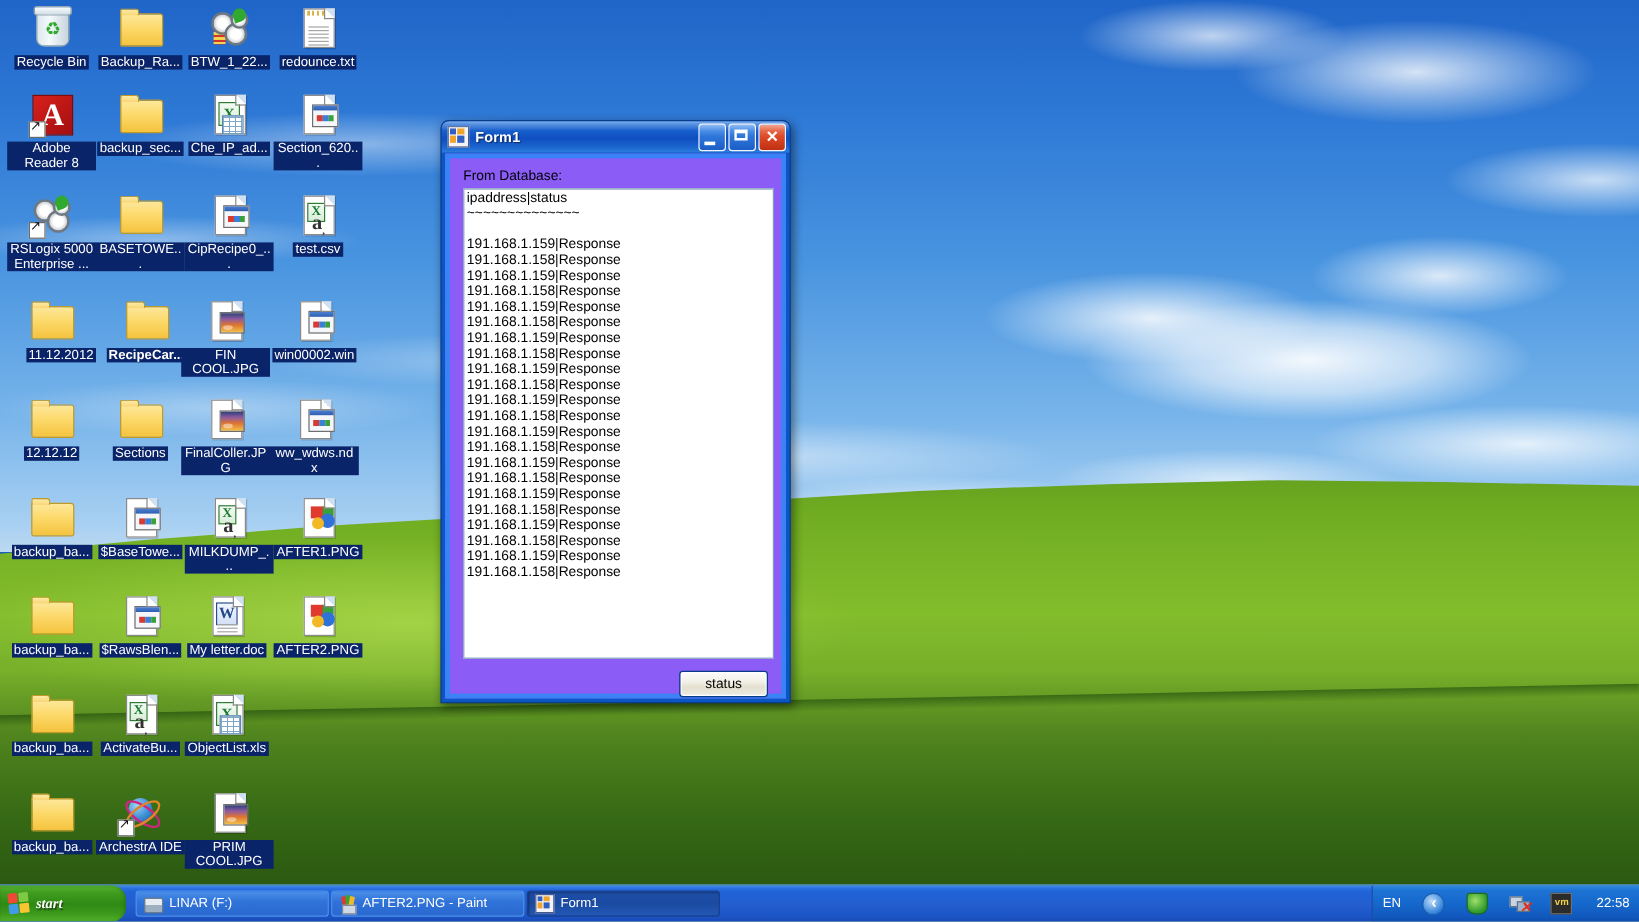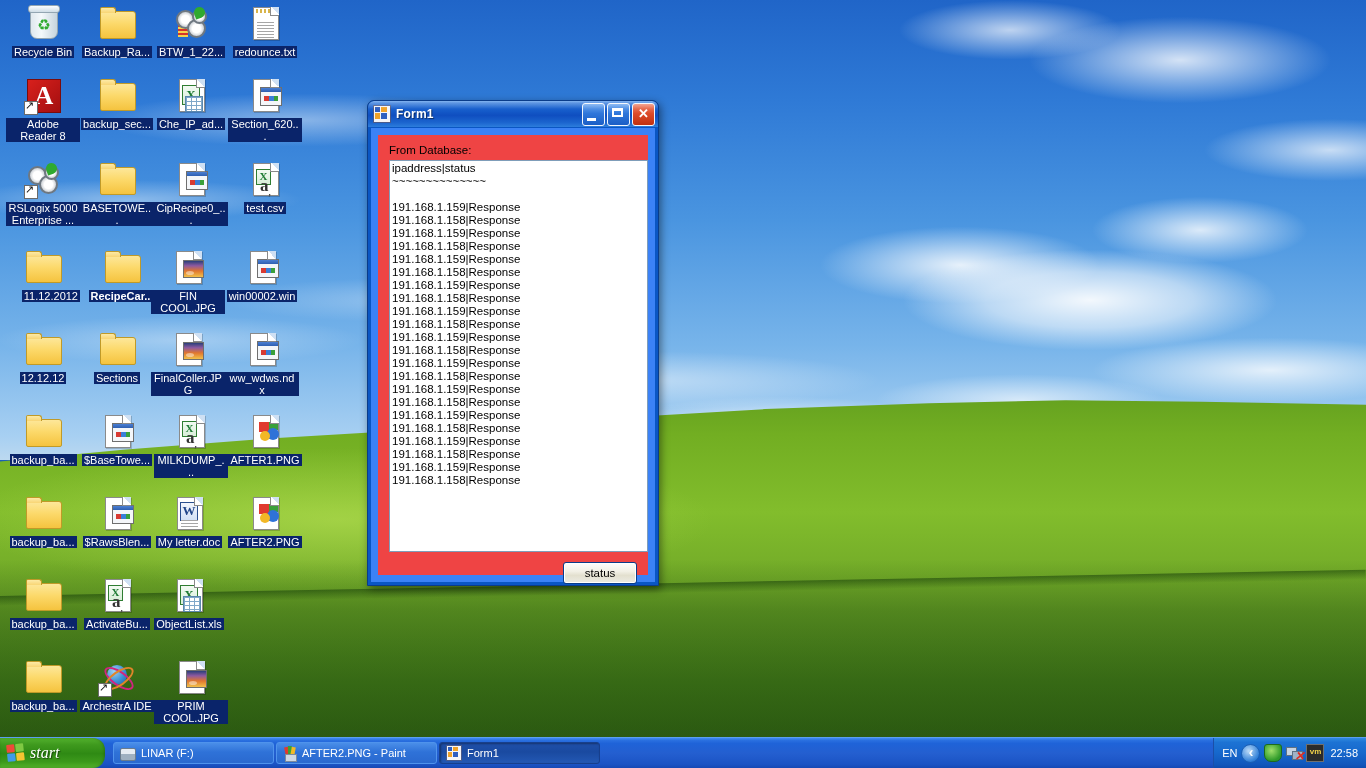--- a/index.html
+++ b/index.html
@@ -341,22 +341,22 @@
     border: 2px solid #fff; border-top-width: 3px; box-sizing: border-box;
   }
   .wb-close::after {
     content:"✕"; position:absolute; left:0; right:0; top:0;
     font-size: 13px; font-weight: bold; color:#fff; text-align:center; line-height:19px;
   }
 
   .win-body {
     position: absolute;
     left: 3px; right: 3px; top: 27px; bottom: 3px;
-    background: #ef4444;
-    border: 7px solid #3b82f6;
+    background: #8b5cf6;
+    border: 4px solid #3b82f6;
   }
   .label-from {
     position: absolute; left: 11px; top: 9px;
     font-size: 11.5px; color: #000;
   }
   .listbox {
     position: absolute;
     left: 11px; top: 25px; width: 259px; height: 392px;
     background: #fff;
     border: 1px solid #7f9db9;
@@ -403,21 +403,21 @@
   .start-flag {
     width: 18px; height: 18px; position: relative; flex: 0 0 auto;
     transform: rotate(-6deg);
   }
   .start-flag span { position: absolute; width: 8px; height: 8px; border-radius: 1px; }
   .start-flag .f1 { left: 0; top: 0; background: #ef4a38; }
   .start-flag .f2 { left: 9px; top: 0; background: #7fc943; }
   .start-flag .f3 { left: 0; top: 9px; background: #3f9be8; }
   .start-flag .f4 { left: 9px; top: 9px; background: #f6c531; }
   .start-text {
-    color: #fff; font-size: 16px; font-style: italic; font-weight: normal;
+    color: #fff; font-size: 12px; font-style: italic; font-weight: bold;
     text-shadow: 1px 1px 1px rgba(0,0,0,.5);
     font-family: "Liberation Serif", serif;
   }
 
   #task-items { display: flex; align-items: center; gap: 2px; margin-left: 8px; flex: 1 1 auto; }
   .task-btn {
     height: 22px; width: 161px;
     display: flex; align-items: center; gap: 5px;
     padding: 0 6px;
     font-size: 11px; color: #fff;
@@ -444,21 +444,21 @@
   .tb-ico.paint .p3 { position:absolute; left:8px; top:1px; width:4px; height:9px; background:#f2b826; transform: rotate(10deg); }
   .tb-ico.paint .cup { position:absolute; left:2px; top:8px; width:10px; height:6px; background:#cfd8e4; border:1px solid #7c8a9c; }
   .tb-ico.form { background:#f4f4f8; border:1px solid #4a5a8a; }
   .tb-ico.form .q { position:absolute; }
   .tb-ico.form .q1 { left:1px; top:1px; width:4px; height:4px; background:#2f5fc0; }
   .tb-ico.form .q2 { left:6px; top:1px; width:5px; height:4px; background:#f0a32a; }
   .tb-ico.form .q3 { left:1px; top:6px; width:4px; height:5px; background:#f0a32a; }
   .tb-ico.form .q4 { left:6px; top:6px; width:5px; height:5px; background:#2f5fc0; }
 
   #tray {
-    height: 30px; display: flex; align-items: center; gap: 4px;
+    height: 30px; display: flex; align-items: center; gap: 18px;
     padding: 0 8px 0 8px;
     background: linear-gradient(to bottom, #2f8ae0 0%, #1d73d4 14%, #1668cc 50%, #1157bc 88%, #0e4cae 100%);
     border-left: 1px solid #1b4fa8;
     flex: 0 0 auto;
   }
   .tray-lang { color: #fff; font-size: 11px; }
   .tray-chev {
     width: 17px; height: 17px; border-radius: 50%;
     background: radial-gradient(circle at 40% 35%, #bddcf8, #2f7fd8 70%, #1b5fb4 100%);
     border: 1px solid #1b5fb4;

